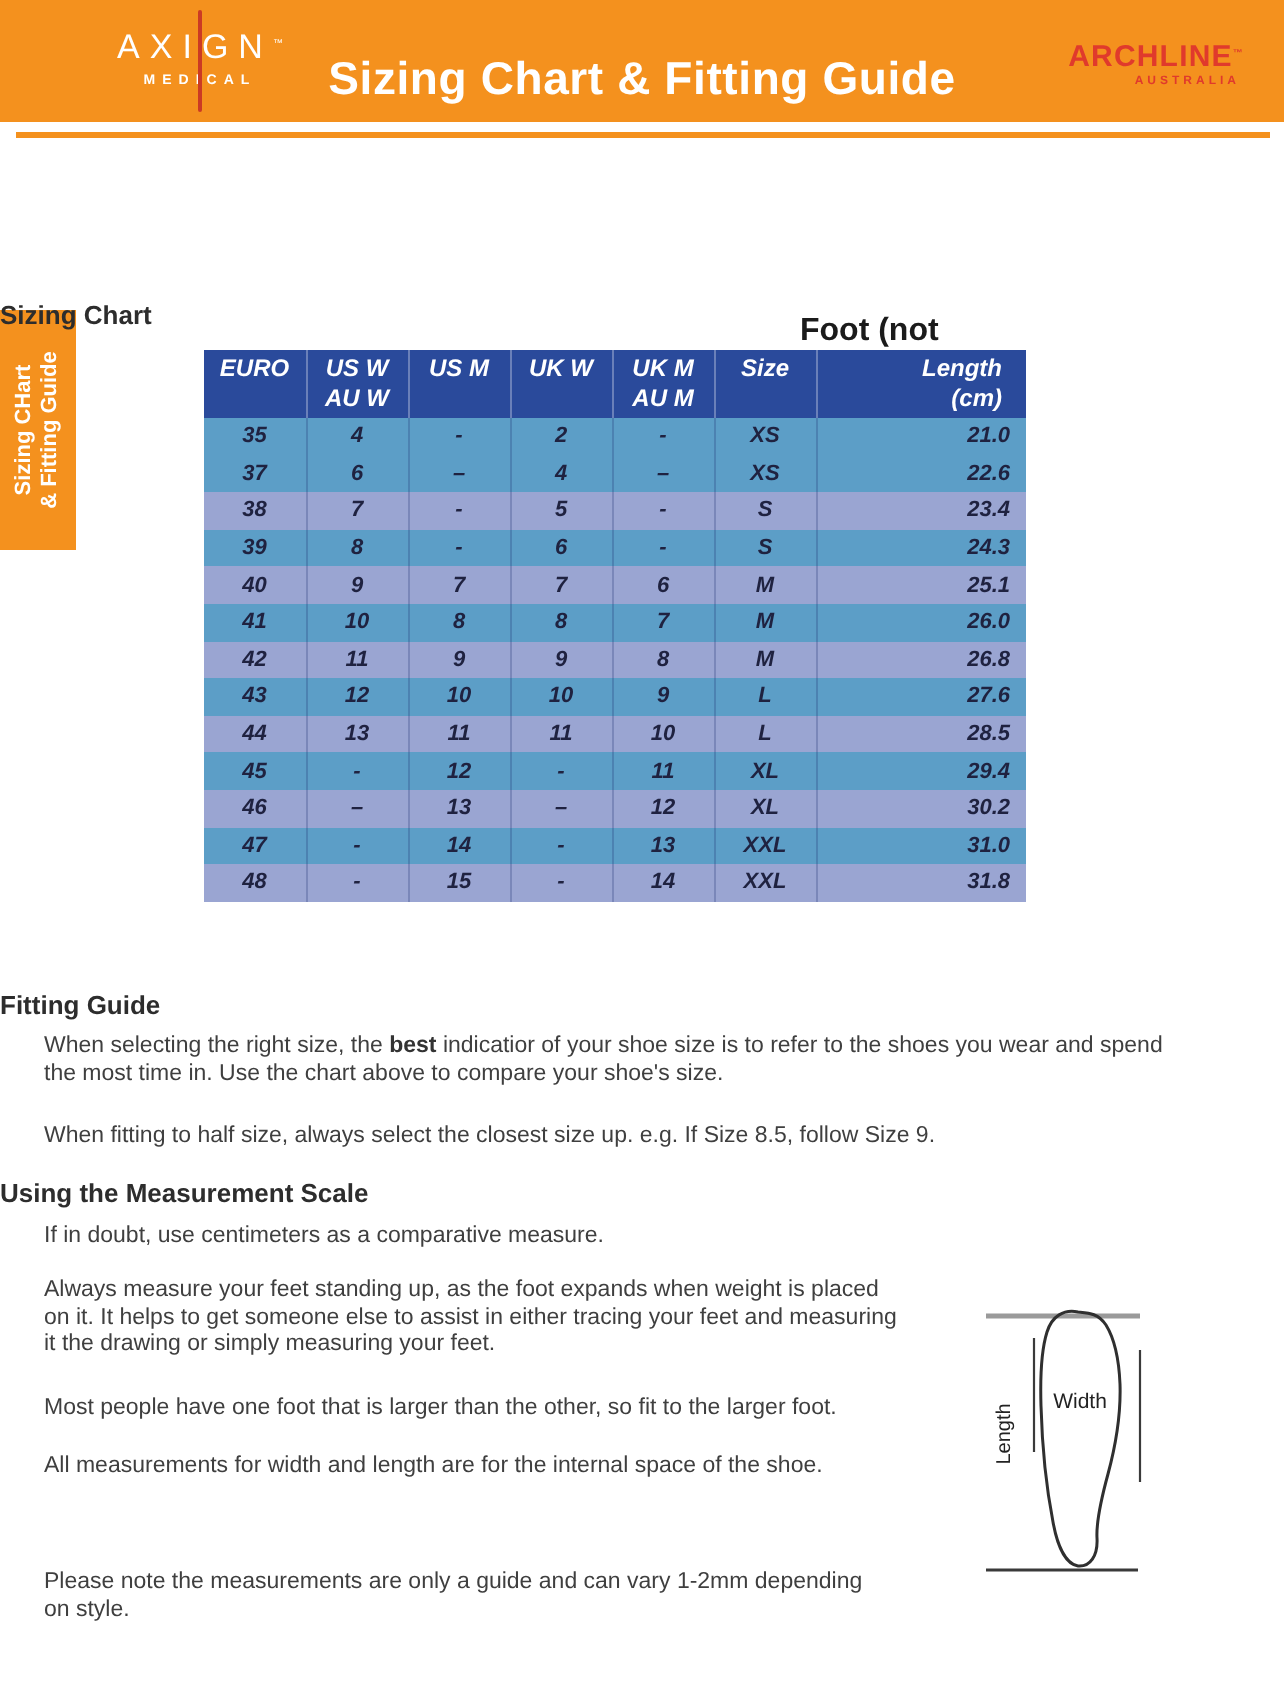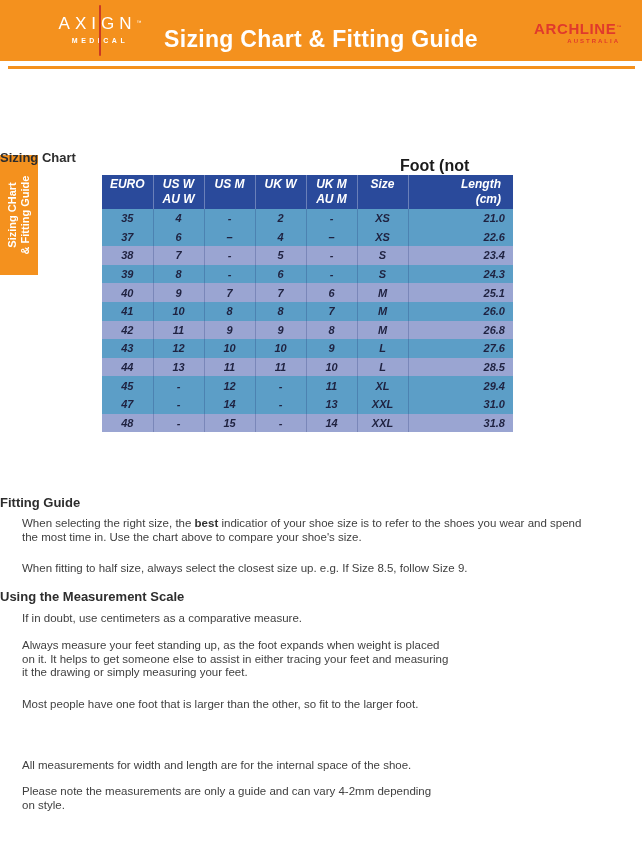--- a/index.html
+++ b/index.html
@@ -62,21 +62,21 @@
 
   
   .para { position:absolute; left:22px; font-size:11.5px; line-height:13.6px;
           color:#3f3f3f; white-space:pre-line; }
   .para b { font-weight:700; color:#333333; }
   .p1 { top:517px; }
   .p2 { top:562px; }
   .m1 { top:612px; }
   .m2 { top:639px; }
   .m3 { top:698px; }
-  .m4 { top:759px; }
+  .m4 { top:727px; }
   .m5 { top:785px; }
 
   
   .diagram { position:absolute; left:485px; top:645px; width:100px; height:150px; }
   .diagram svg { position:absolute; left:0; top:0; }
   .lbl-width { position:absolute; left:38px; top:50px; width:34px; text-align:center;
                font-size:10.5px; color:#222222; }
   .lbl-length { position:absolute; left:-4px; top:66px; width:44px; height:12px;
                 text-align:center; font-size:10px; color:#222222;
                 transform:rotate(-90deg); }
@@ -218,20 +218,29 @@
           </tr>
           <tr class="steel">
             <td>45</td>
             <td>-</td>
             <td>12</td>
             <td>-</td>
             <td>11</td>
             <td>XL</td>
             <td>29.4</td>
           </tr>
+          <tr class="light">
+            <td>46</td>
+            <td>–</td>
+            <td>13</td>
+            <td>–</td>
+            <td>12</td>
+            <td>XL</td>
+            <td>30.2</td>
+          </tr>
           <tr class="steel">
             <td>47</td>
             <td>-</td>
             <td>14</td>
             <td>-</td>
             <td>13</td>
             <td>XXL</td>
             <td>31.0</td>
           </tr>
           <tr class="light">
@@ -252,17 +261,37 @@
 the most time in. Use the chart above to compare your shoe's size.</span></div>
   <div class="para p2">When fitting to half size, always select the closest size up. e.g. If Size 8.5, follow Size 9.</div>
 
   <div class="center-heading h-measure">Using the Measurement Scale</div>
   <div class="para m1">If in doubt, use centimeters as a comparative measure.</div>
   <div class="para m2">Always measure your feet standing up, as the foot expands when weight is placed
 on it. It helps to get someone else to assist in either tracing your feet and measuring
 it the drawing or simply measuring your feet.</div>
   <div class="para m3">Most people have one foot that is larger than the other, so fit to the larger foot.</div>
   <div class="para m4">All measurements for width and length are for the internal space of the shoe.</div>
-  <div class="para m5">Please note the measurements are only a guide and can vary 4-2mm depending
+  <div class="para m5">Please note the measurements are only a guide and can vary 1-2mm depending
 on style.</div>
 
+  <div class="diagram">
+    <svg viewBox="0 0 100 150" width="100" height="150">
+      <line x1="8" y1="13" x2="85" y2="13" stroke="#9a9a9a" stroke-width="2.5"></line>
+      <line x1="8" y1="140" x2="84" y2="140" stroke="#3a3a3a" stroke-width="1.4"></line>
+      <line x1="32" y1="24" x2="32" y2="81" stroke="#3a3a3a" stroke-width="1.1"></line>
+      <line x1="85" y1="30" x2="85" y2="96" stroke="#3a3a3a" stroke-width="1.1"></line>
+      <path d="M 54 11
+               C 47 9.5, 41 13, 38.5 21
+               C 36 29, 35 42, 35.5 58
+               C 36 76, 38 98, 41.5 116
+               C 43.5 127, 47.5 137, 54 138
+               C 60 138.5, 64 133, 63.5 124
+               C 63 115, 66 103, 69 92
+               C 72.5 79, 75.5 62, 75 47
+               C 74.5 35, 72 24, 68 17.5
+               C 64 11.5, 59 11.5, 54 11 Z" fill="none" stroke="#2f2f2f" stroke-width="1.5"></path>
+    </svg>
+    <div class="lbl-width">Width</div>
+    <div class="lbl-length">Length</div>
+  </div>
 
 </div>
 
 </body></html>

